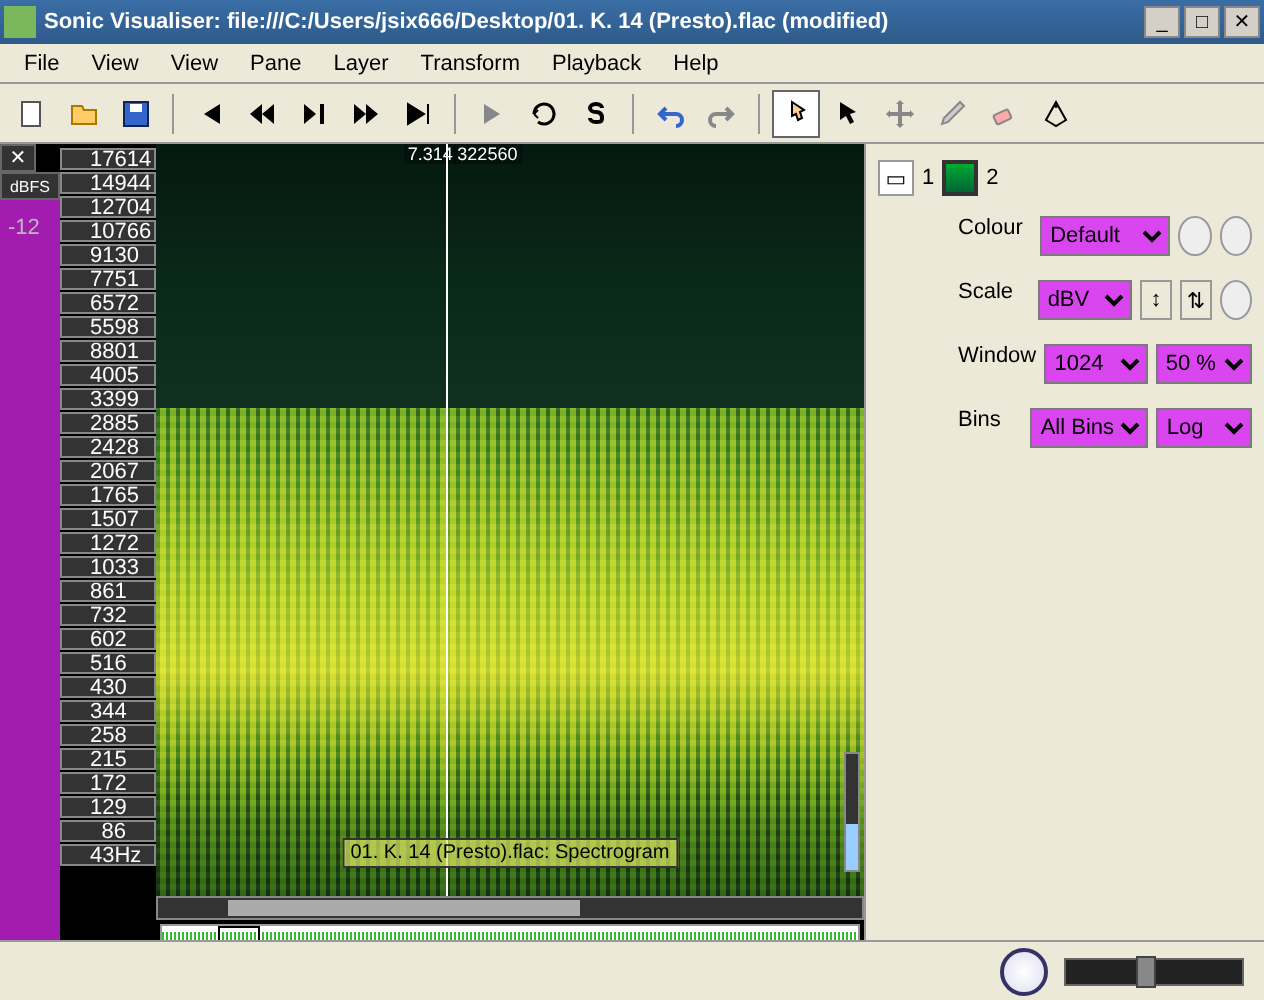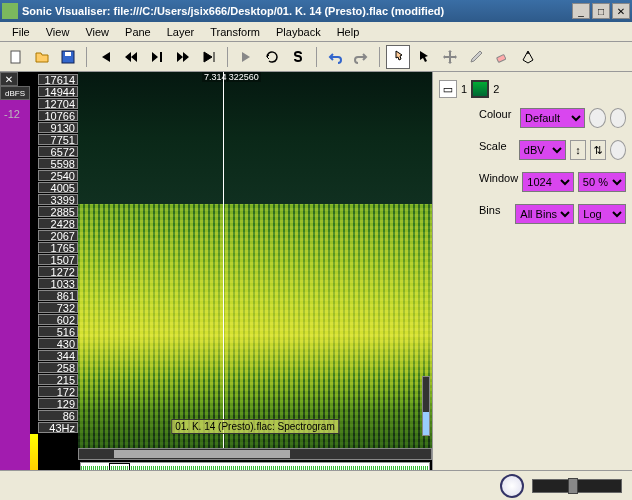--- a/index.html
+++ b/index.html
@@ -17,21 +17,21 @@
 .tsep { width: 1px; height: 20px; background: #999; margin: 0 4px; }
 .main { display: flex; height: 426px; }
 .leftcol { width: 78px; background: #000; display: flex; }
 .dbcol { width: 30px; display: flex; flex-direction: column; }
 .dbhead { height: 14px; background: #333; color: #fff; font-size: 8px; display: flex; align-items: center; justify-content: center; border: 1px solid #666; }
 .close-x { width: 18px; height: 14px; background: #333; color: #fff; font-size: 10px; display: flex; align-items: center; justify-content: center; border: 1px solid #666; }
 .dbscale { flex: 1; position: relative; background: #a21caf; color: #bbb; font-size: 8px; }
 .dbscale div { position: absolute; left: 4px; }
 .freqcol { width: 48px; background: #000; display: flex; flex-direction: column; }
 .freqlist { flex: 1; overflow: hidden; color: #ccc; font-size: 8px; padding-top: 2px; }
-.freqlist div { background: #333; border: 1px solid #888; margin-bottom: 1px; padding: 0 2px; text-align: right; height: 11px; line-height: 10px; color: #fff; }
+.freqlist div { background: #333; border: 1px solid #888; margin-bottom: 1px; padding: 0 14px; text-align: right; height: 11px; line-height: 10px; color: #fff; }
 .meter { width: 10px; background: #000; position: relative; }
 .meter-fill { position: absolute; bottom: 0; width: 100%; height: 15%; background: linear-gradient(#ff0,#fa0); }
 .centercol { flex: 1; display: flex; flex-direction: column; background: #000; }
 .spectro { flex: 1; position: relative; background: linear-gradient(#0a3015 0%, #0d4020 5%, #1a5028 10%, #2a6030 15%, #3d7035 20%, #5a8838 30%, #7aa03c 40%, #9ab840 50%, #b8cc48 60%, #d0d850 70%, #8aa838 80%, #4a7028 90%, #2a5020 100%); overflow: hidden; }
 .spectro::before { content: ""; position: absolute; inset: 0; background: repeating-linear-gradient(90deg, rgba(0,40,20,0.4) 0, rgba(0,40,20,0.4) 2px, rgba(200,220,60,0.5) 2px, rgba(200,220,60,0.5) 5px), repeating-linear-gradient(0deg, rgba(0,30,15,0.3) 0, rgba(0,30,15,0.3) 3px, transparent 3px, transparent 6px); mix-blend-mode: overlay; }
 .spectro-top { position: absolute; top: 0; left: 0; right: 0; height: 35%; background: linear-gradient(#051810,#0a2818,#103020); }
 .timemark { position: absolute; top: 0; color: #fff; font-size: 9px; background: rgba(0,0,0,0.3); padding: 0 2px; }
 .playline { position: absolute; top: 0; bottom: 0; width: 1px; background: #fff; }
 .layerlabel { position: absolute; bottom: 14px; left: 50%; transform: translateX(-50%); color: #000; background: rgba(220,230,100,0.7); font-size: 10px; padding: 1px 3px; border: 1px solid #333; }
 .levelbar { position: absolute; right: 2px; bottom: 12px; width: 8px; height: 60px; background: #333; border: 1px solid #888; }
@@ -214,21 +214,21 @@
     <div class="freqcol">
       <div class="freqlist" id="freqlist">
           <div>17614</div>
           <div>14944</div>
           <div>12704</div>
           <div>10766</div>
           <div>9130</div>
           <div>7751</div>
           <div>6572</div>
           <div>5598</div>
-          <div>2540</div>
+          <div>8801</div>
           <div>4005</div>
           <div>3399</div>
           <div>2885</div>
           <div>2428</div>
           <div>2067</div>
           <div>1765</div>
           <div>1507</div>
           <div>1272</div>
           <div>1033</div>
           <div>861</div>

